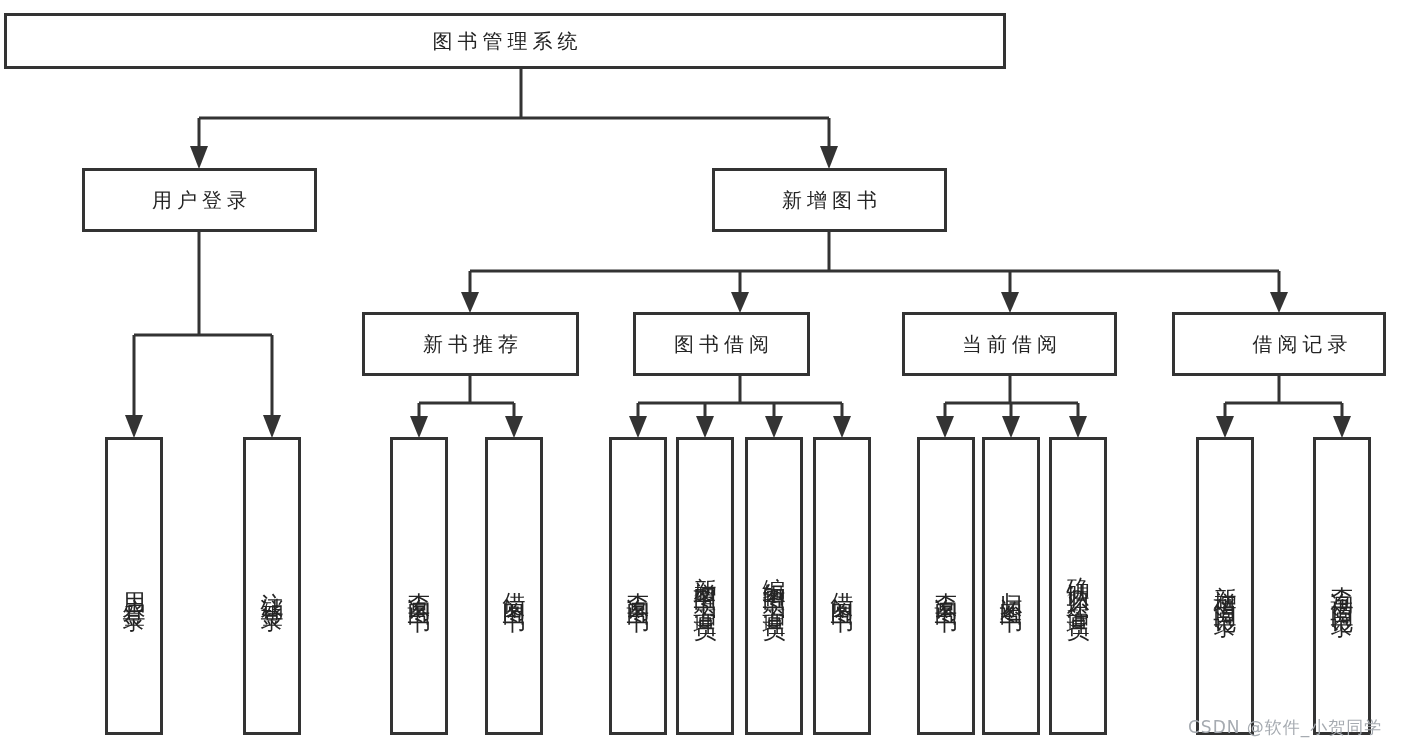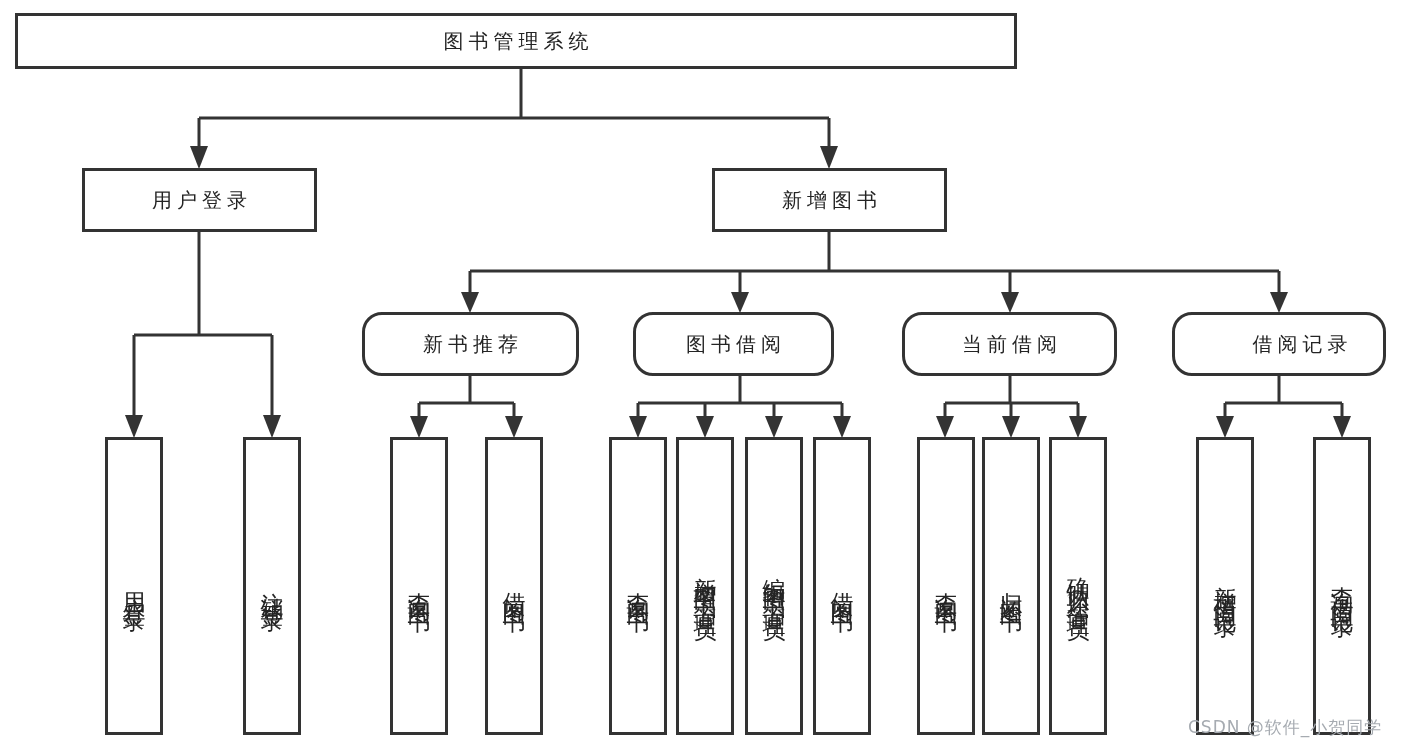--- a/index.html
+++ b/index.html
@@ -38,26 +38,26 @@
     background: #ffffff;
     display: flex;
     align-items: center;
     justify-content: center;
     color: #242424;
     font-size: 20px;
     letter-spacing: 5px;
     text-indent: 5px;
     white-space: nowrap;
   }
-  .root-box   { left: 15px;  top: 13px;  width: 1002px; height: 56px; }
+  .root-box   { left: 4px;  top: 13px;  width: 1002px; height: 56px; }
   .l2a        { left: 82px;  top: 168px; width: 235px;  height: 64px; }
   .l2b        { left: 712px; top: 168px; width: 235px;  height: 64px; }
-  .l3         { top: 312px;  height: 64px; border-radius: 20px; }
+  .l3         { top: 312px;  height: 64px; }
   .l3a        { left: 362px;  width: 217px; }
-  .l3b        { left: 633px;  width: 201px; }
+  .l3b        { left: 633px;  width: 177px; }
   .l3c        { left: 902px;  width: 215px; }
   .l3d        { left: 1172px; width: 214px; padding-left: 42px; }
   .leaf {
     position: absolute;
     top: 437px;
     width: 58px;
     height: 298px;
     box-sizing: border-box;
     border: 3px solid #333333;
     background: #ffffff;

